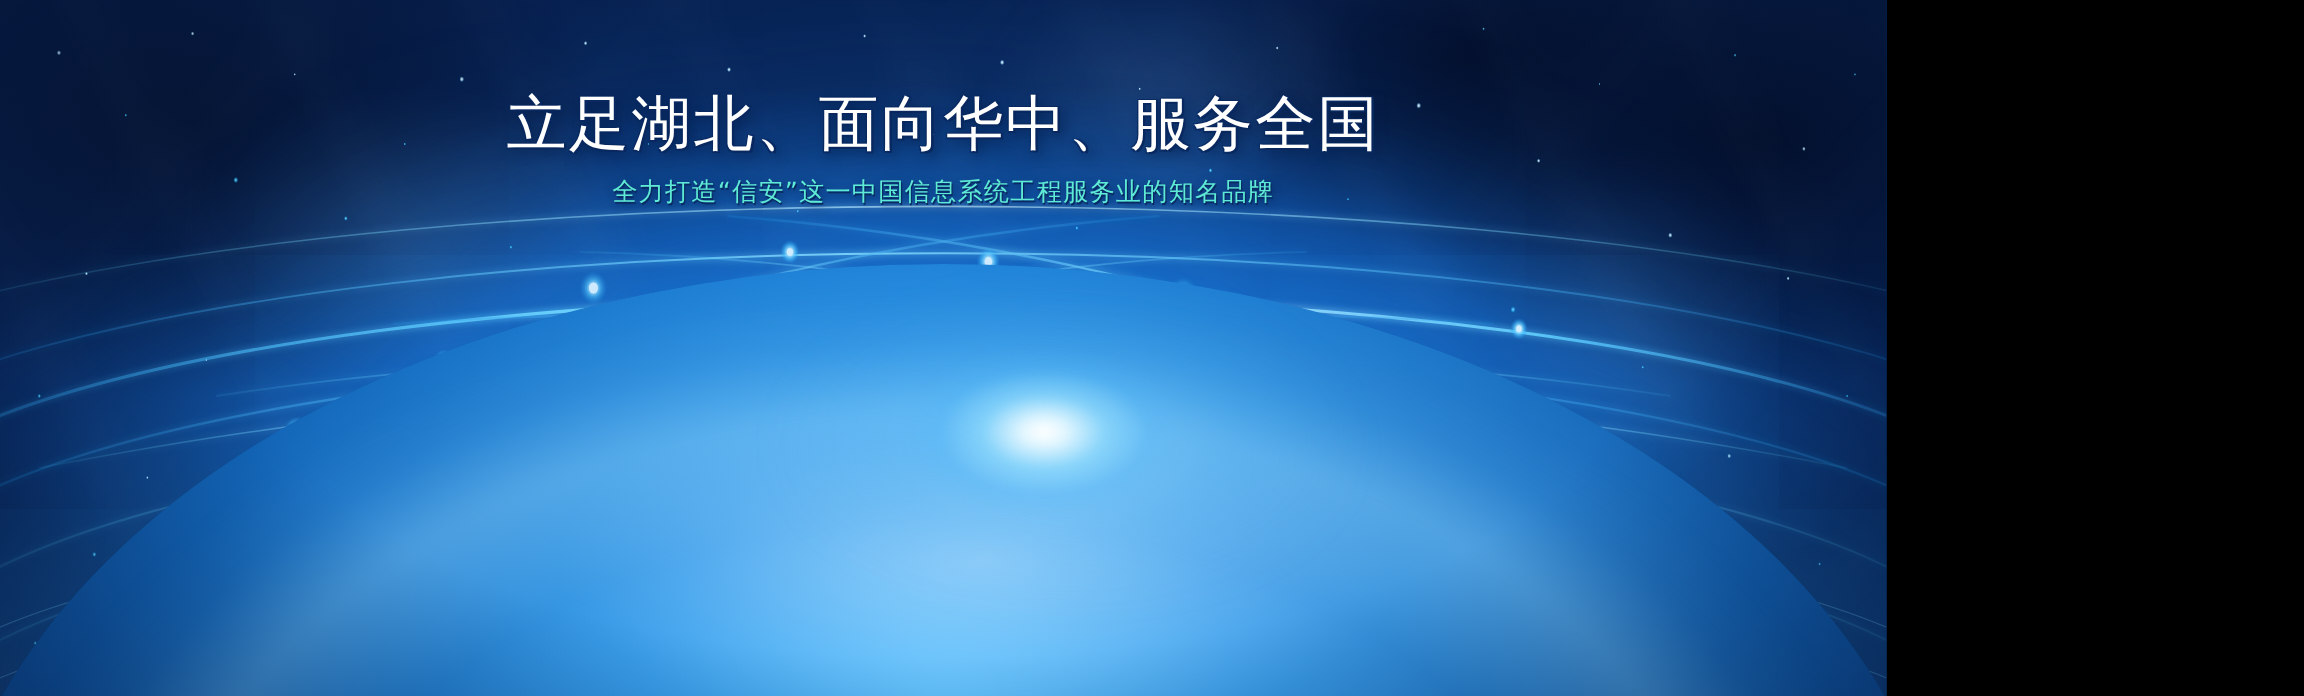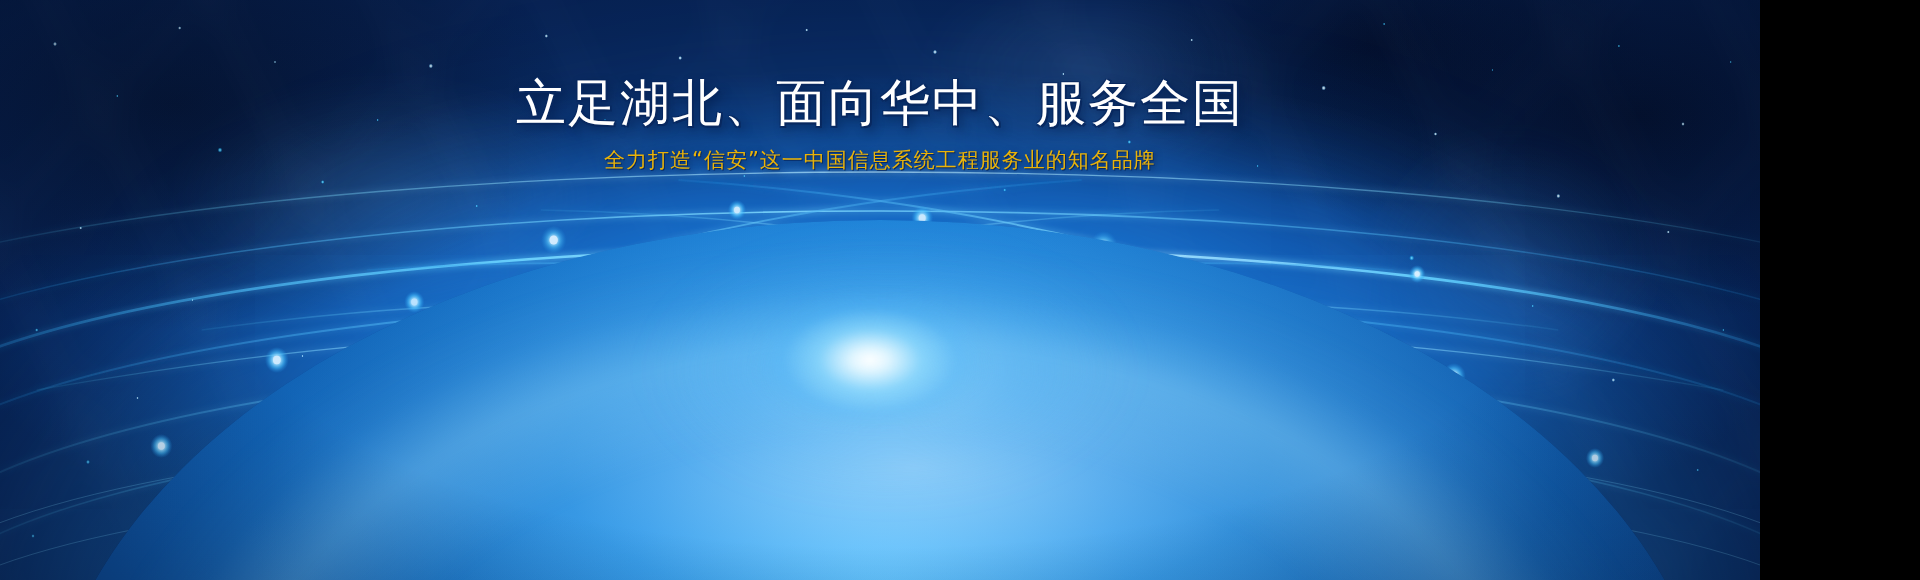--- a/index.html
+++ b/index.html
@@ -6,21 +6,21 @@
     margin: 0;
     padding: 0;
     background: #000;
   }
   body {
     font-family: "DejaVu Sans", "Liberation Sans", sans-serif;
   }
 
   .banner {
     position: relative;
-    width: 1760px;
+    width: 1572px;
     height: 580px;
     overflow: hidden;
     background: #0b3f8f;
   }
 
   
   .bg-base {
     position: absolute;
     inset: 0;
     background:
@@ -166,21 +166,21 @@
       -1px 2px 0 rgba(8,40,95,0.75),
       4px 4px 10px rgba(3,25,70,0.75);
     white-space: nowrap;
   }
   .subline {
     margin: 22px 0 0 0;
     font-size: 21px;
     line-height: 1;
     font-weight: 400;
     letter-spacing: 1px;
-    color: #eab308;
+    color: #5eead4;
     text-shadow:
       1px 1px 0 rgba(8,40,95,0.95),
       2px 2px 7px rgba(3,25,70,0.70);
     white-space: nowrap;
   }
 
   
   .vignette {
     position: absolute;
     inset: 0;

